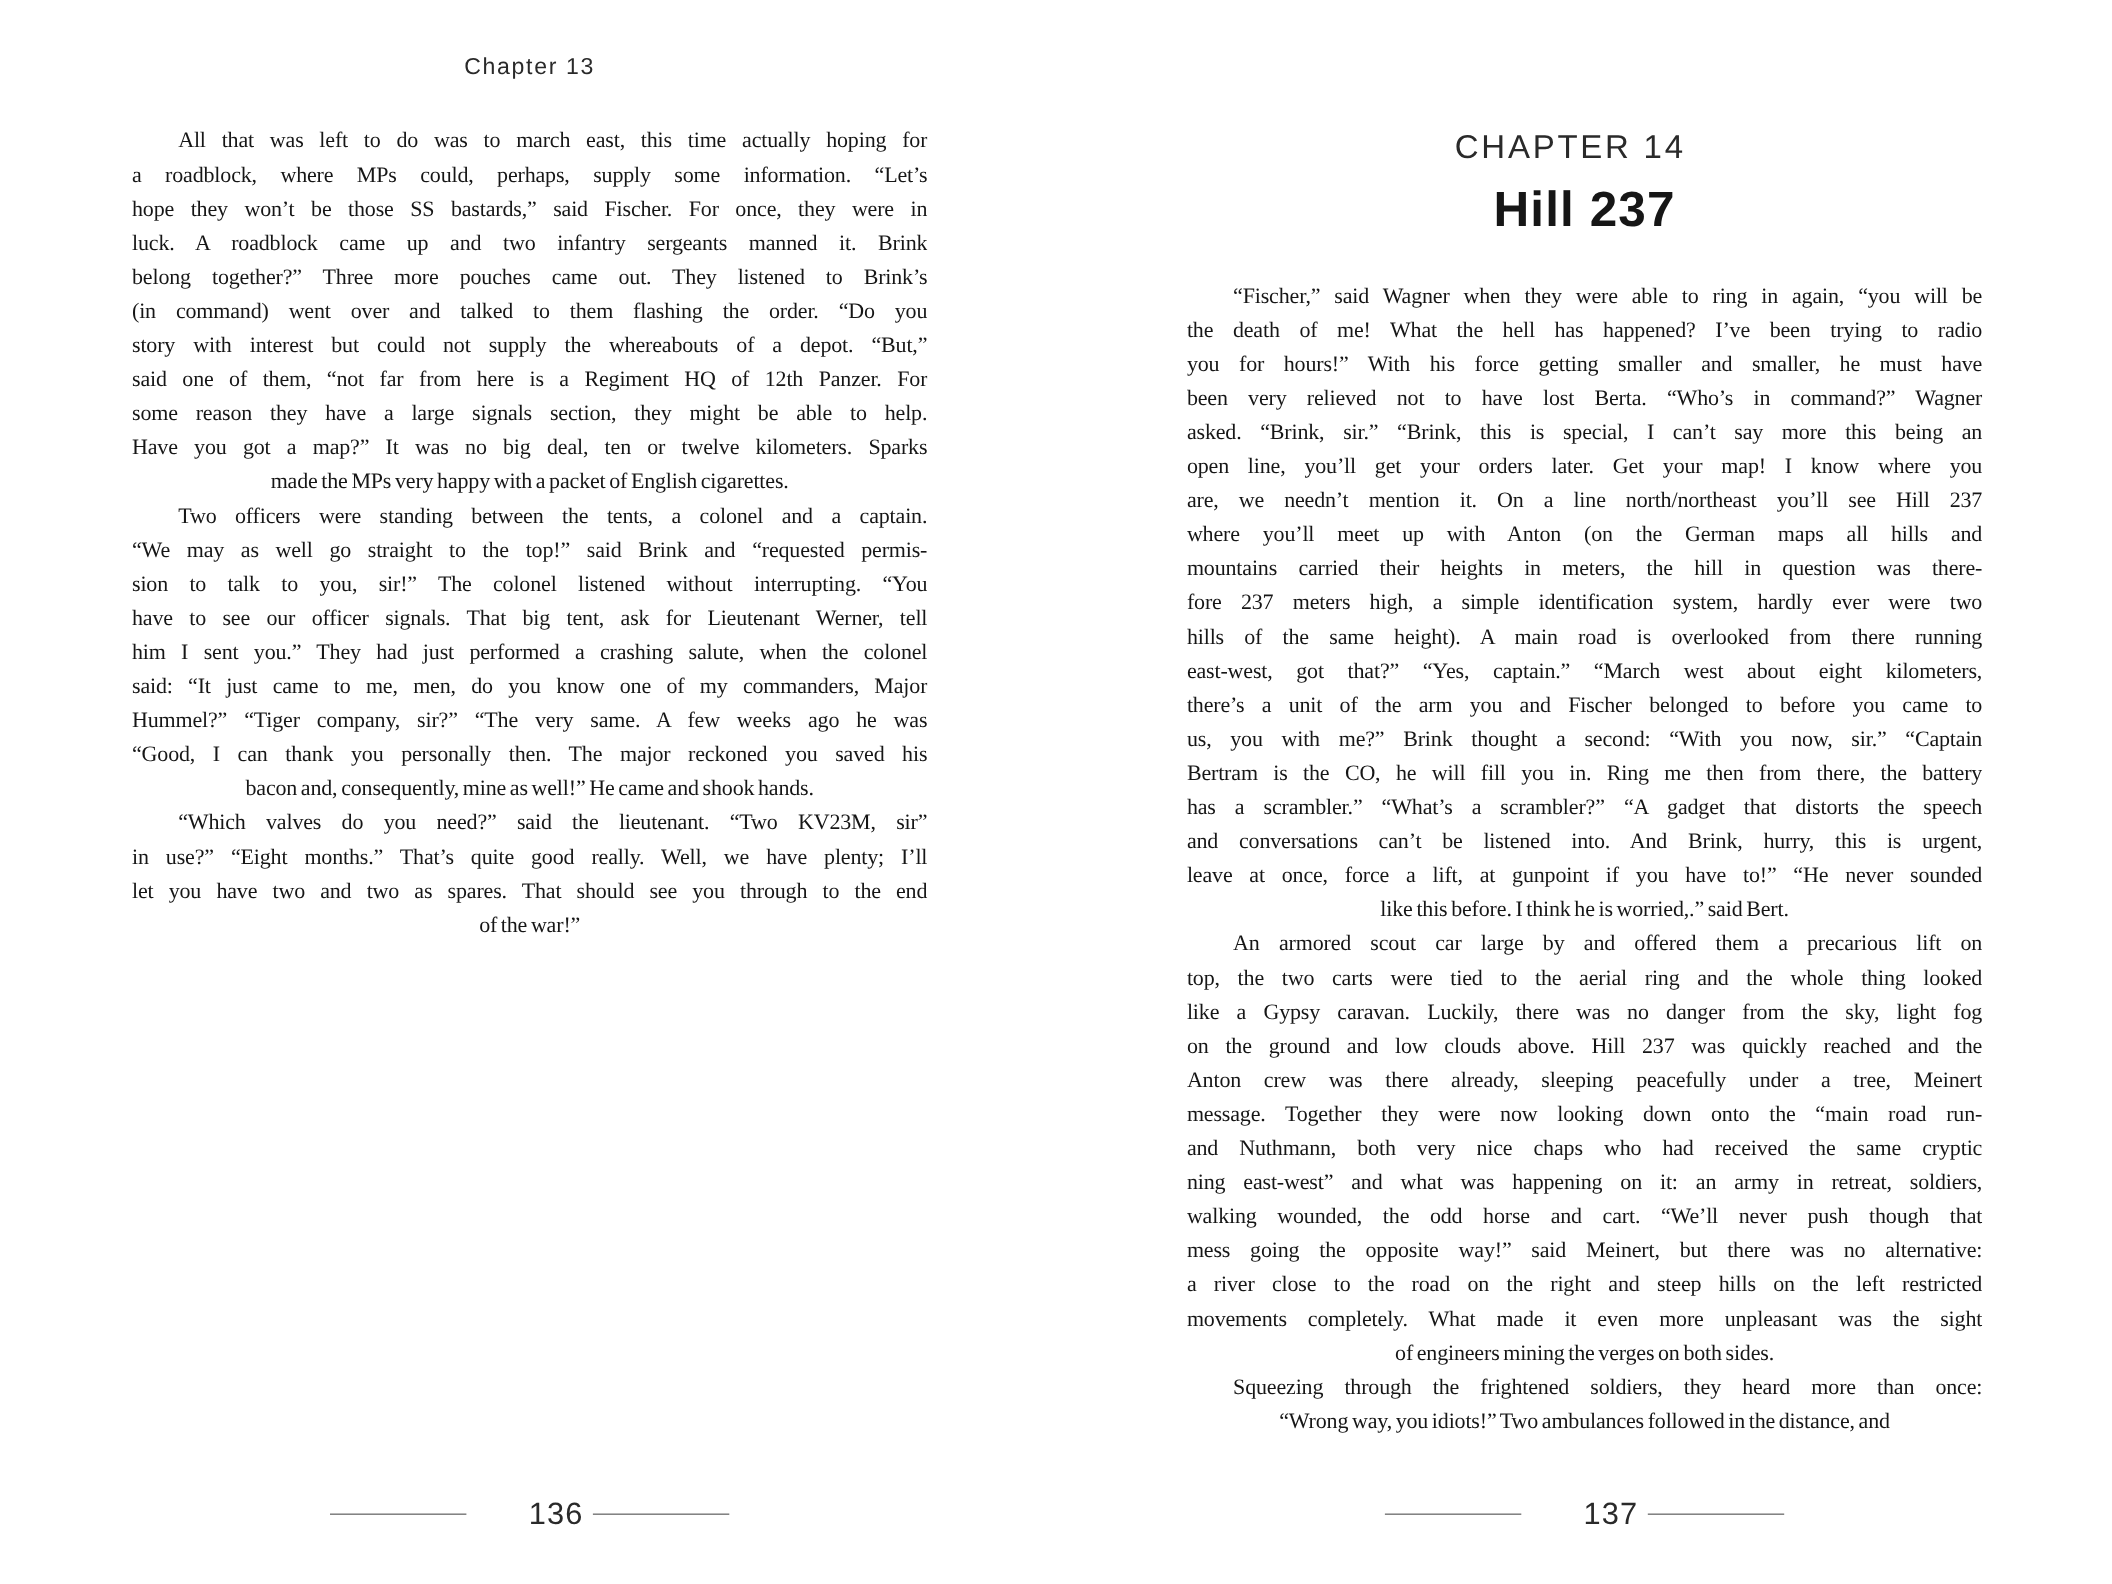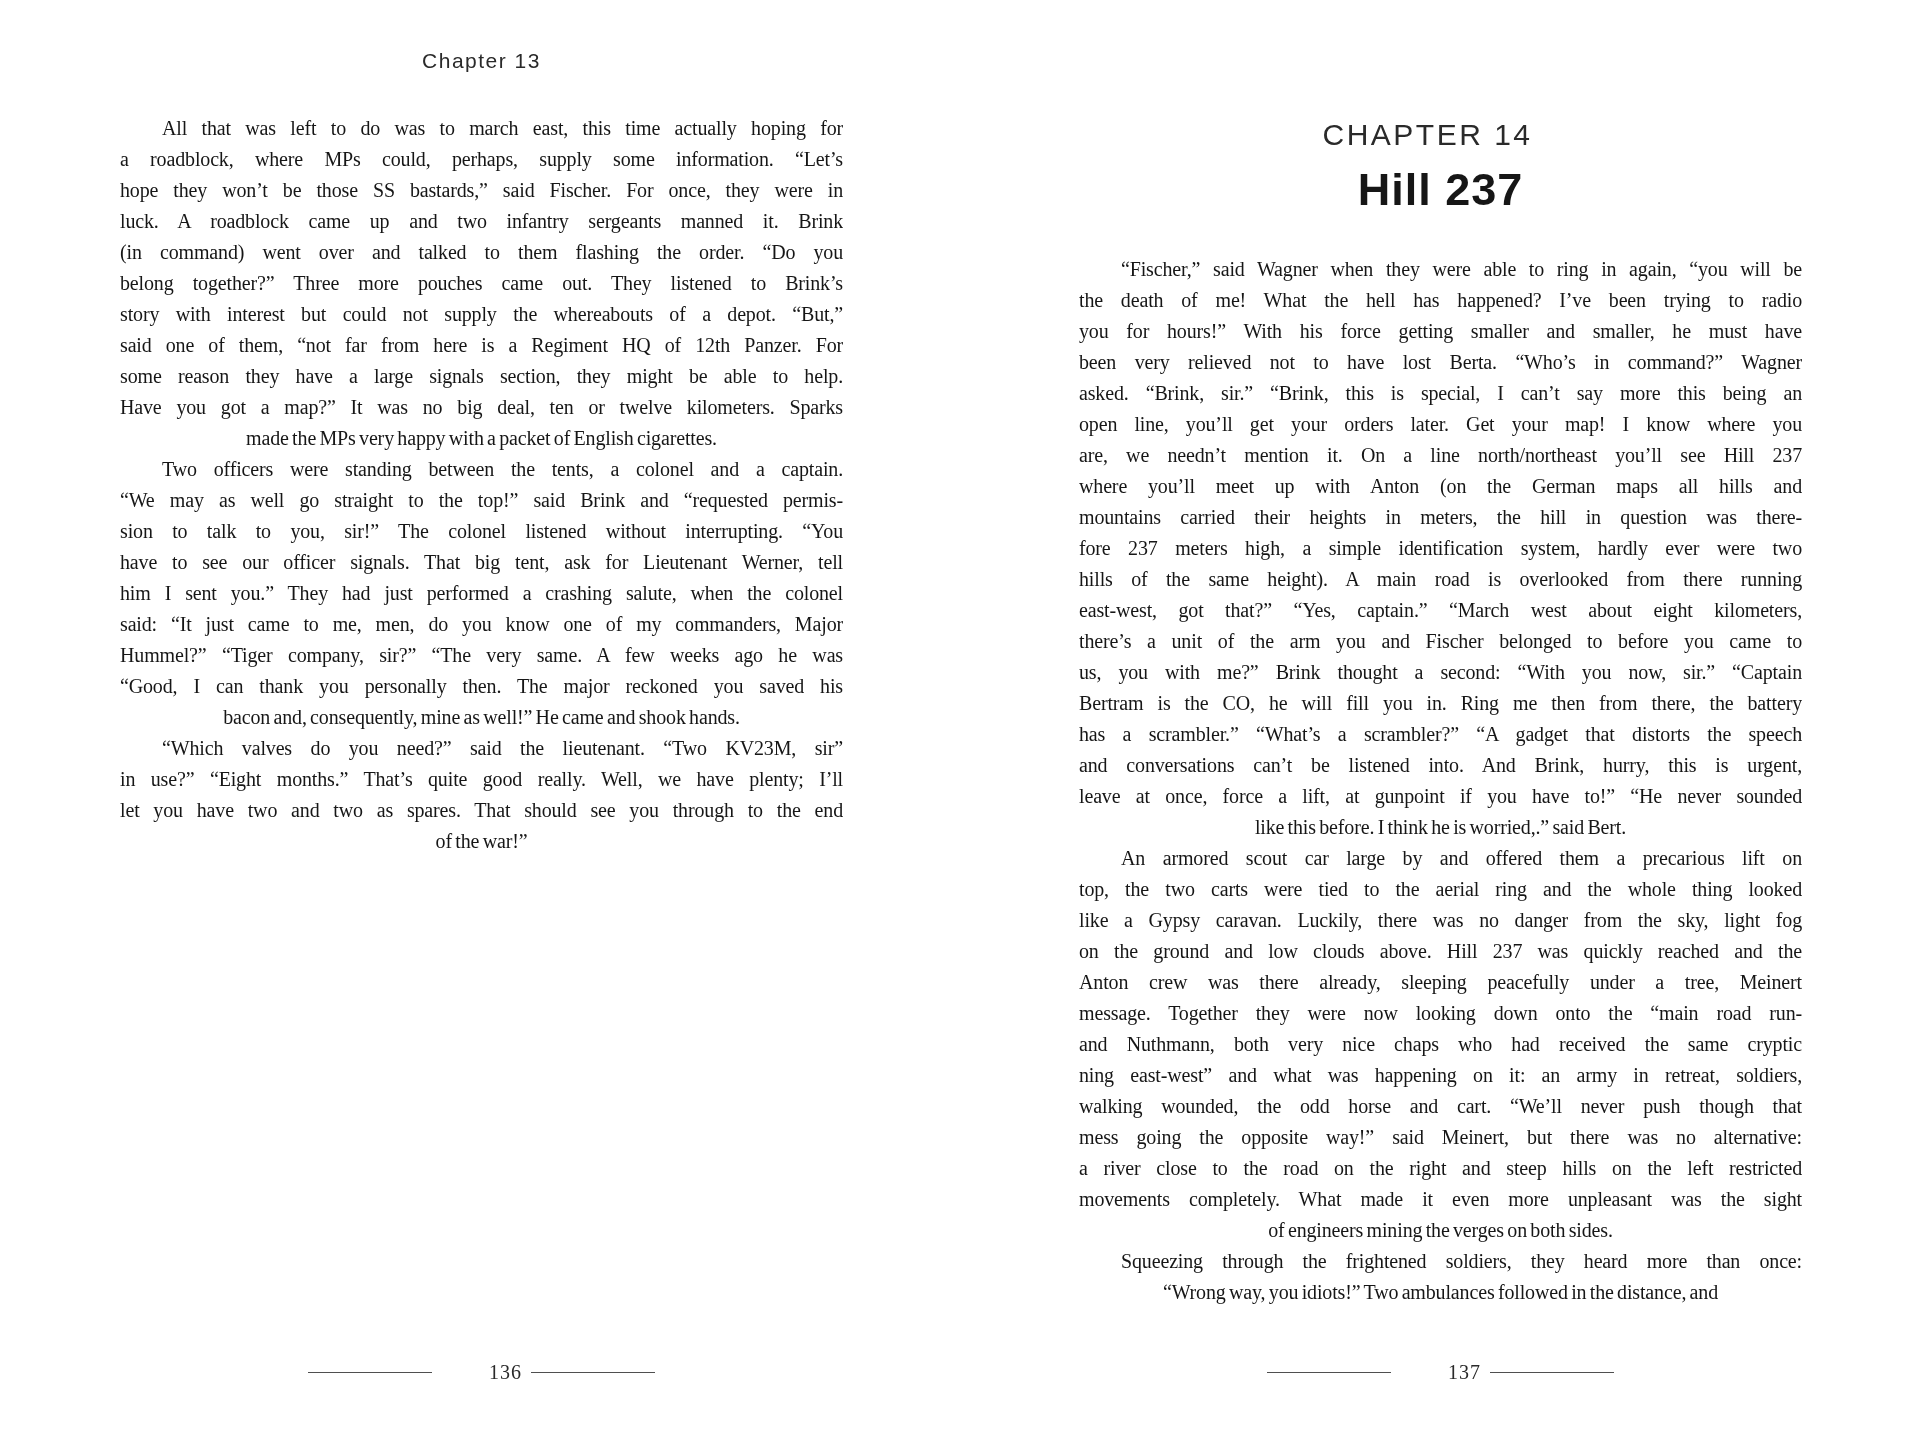--- a/index.html
+++ b/index.html
@@ -25,37 +25,37 @@
     color:var(--heading,#2a2a2a);line-height:1;}
   .chapter-title{position:absolute;left:1079px;top:167px;width:723px;text-align:center;
     font-family:"Liberation Sans",sans-serif;font-weight:700;font-size:45px;letter-spacing:1px;
     color:var(--text,#1c1c1c);line-height:1;}
 
   .page-footer{position:absolute;top:1362px;width:723px;display:flex;align-items:center;
     justify-content:center;gap:9px;}
   .left-footer{left:120px;}
   .right-footer{left:1079px;}
   .rule{width:124px;height:1px;background:var(--rule,#4f4f4f);}
-  .pagenum{font-family:Liberation Serif, serif;font-weight:300;font-size:20px;
+  .pagenum{font-family:Liberation Sans, sans-serif;font-weight:300;font-size:28px;
     letter-spacing:1px;color:var(--heading,#2a2a2a);line-height:1;margin-left:48px;}
 </style>
 </head>
 <body>
 
 <div class="spread">
 
   <section>
     <header class="running-header">Chapter 13</header>
     <div class="body left-body">
         <div class="line first">All that was left to do was to march east, this time actually hoping for</div>
         <div class="line">a roadblock, where MPs could, perhaps, supply some information. “Let’s</div>
         <div class="line">hope they won’t be those SS bastards,” said Fischer. For once, they were in</div>
         <div class="line">luck. A roadblock came up and two infantry sergeants manned it. Brink</div>
+        <div class="line">belong together?” Three more pouches came out. They listened to Brink’s</div>
         <div class="line">(in command) went over and talked to them flashing the order. “Do you</div>
-        <div class="line">belong together?” Three more pouches came out. They listened to Brink’s</div>
         <div class="line">story with interest but could not supply the whereabouts of a depot. “But,”</div>
         <div class="line">said one of them, “not far from here is a Regiment HQ of 12th Panzer. For</div>
         <div class="line">some reason they have a large signals section, they might be able to help.</div>
         <div class="line">Have you got a map?” It was no big deal, ten or twelve kilometers. Sparks</div>
         <div class="line last">made the MPs very happy with a packet of English cigarettes.</div>
         <div class="line first">Two officers were standing between the tents, a colonel and a captain.</div>
         <div class="line">“We may as well go straight to the top!” said Brink and “requested permis-</div>
         <div class="line">sion to talk to you, sir!” The colonel listened without interrupting. “You</div>
         <div class="line">have to see our officer signals. That big tent, ask for Lieutenant Werner, tell</div>
         <div class="line">him I sent you.” They had just performed a crashing salute, when the colonel</div>

